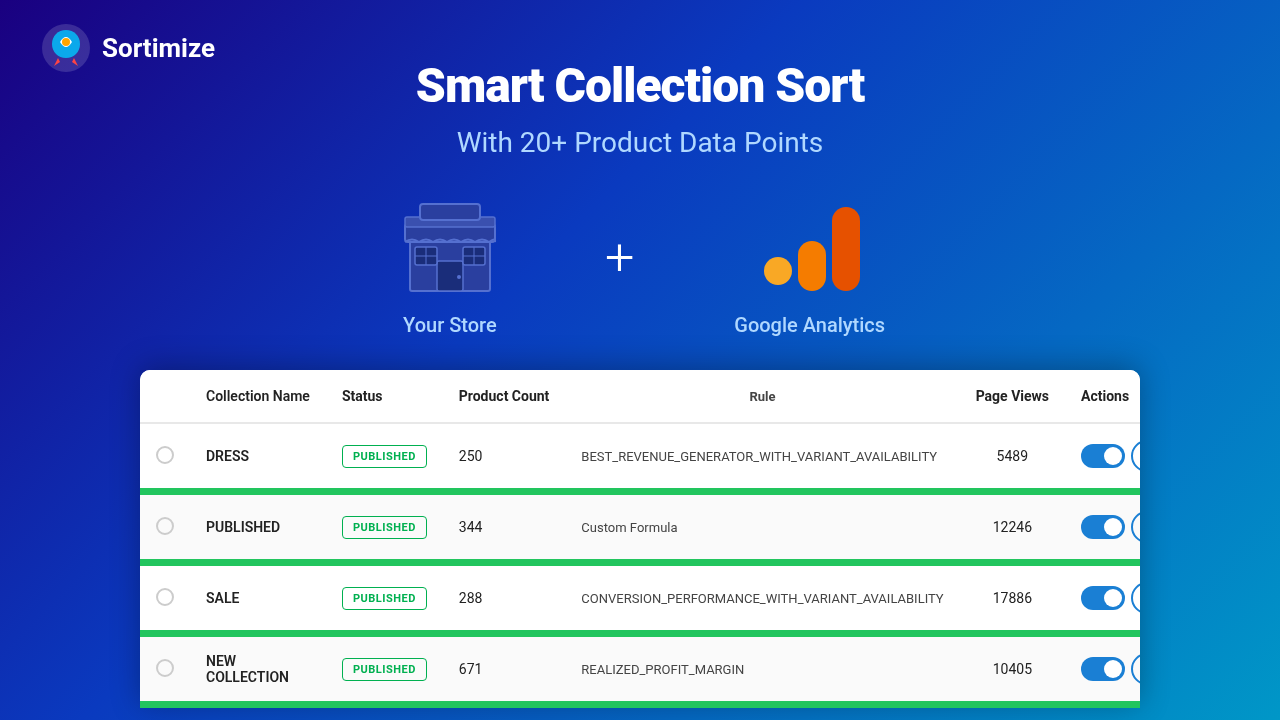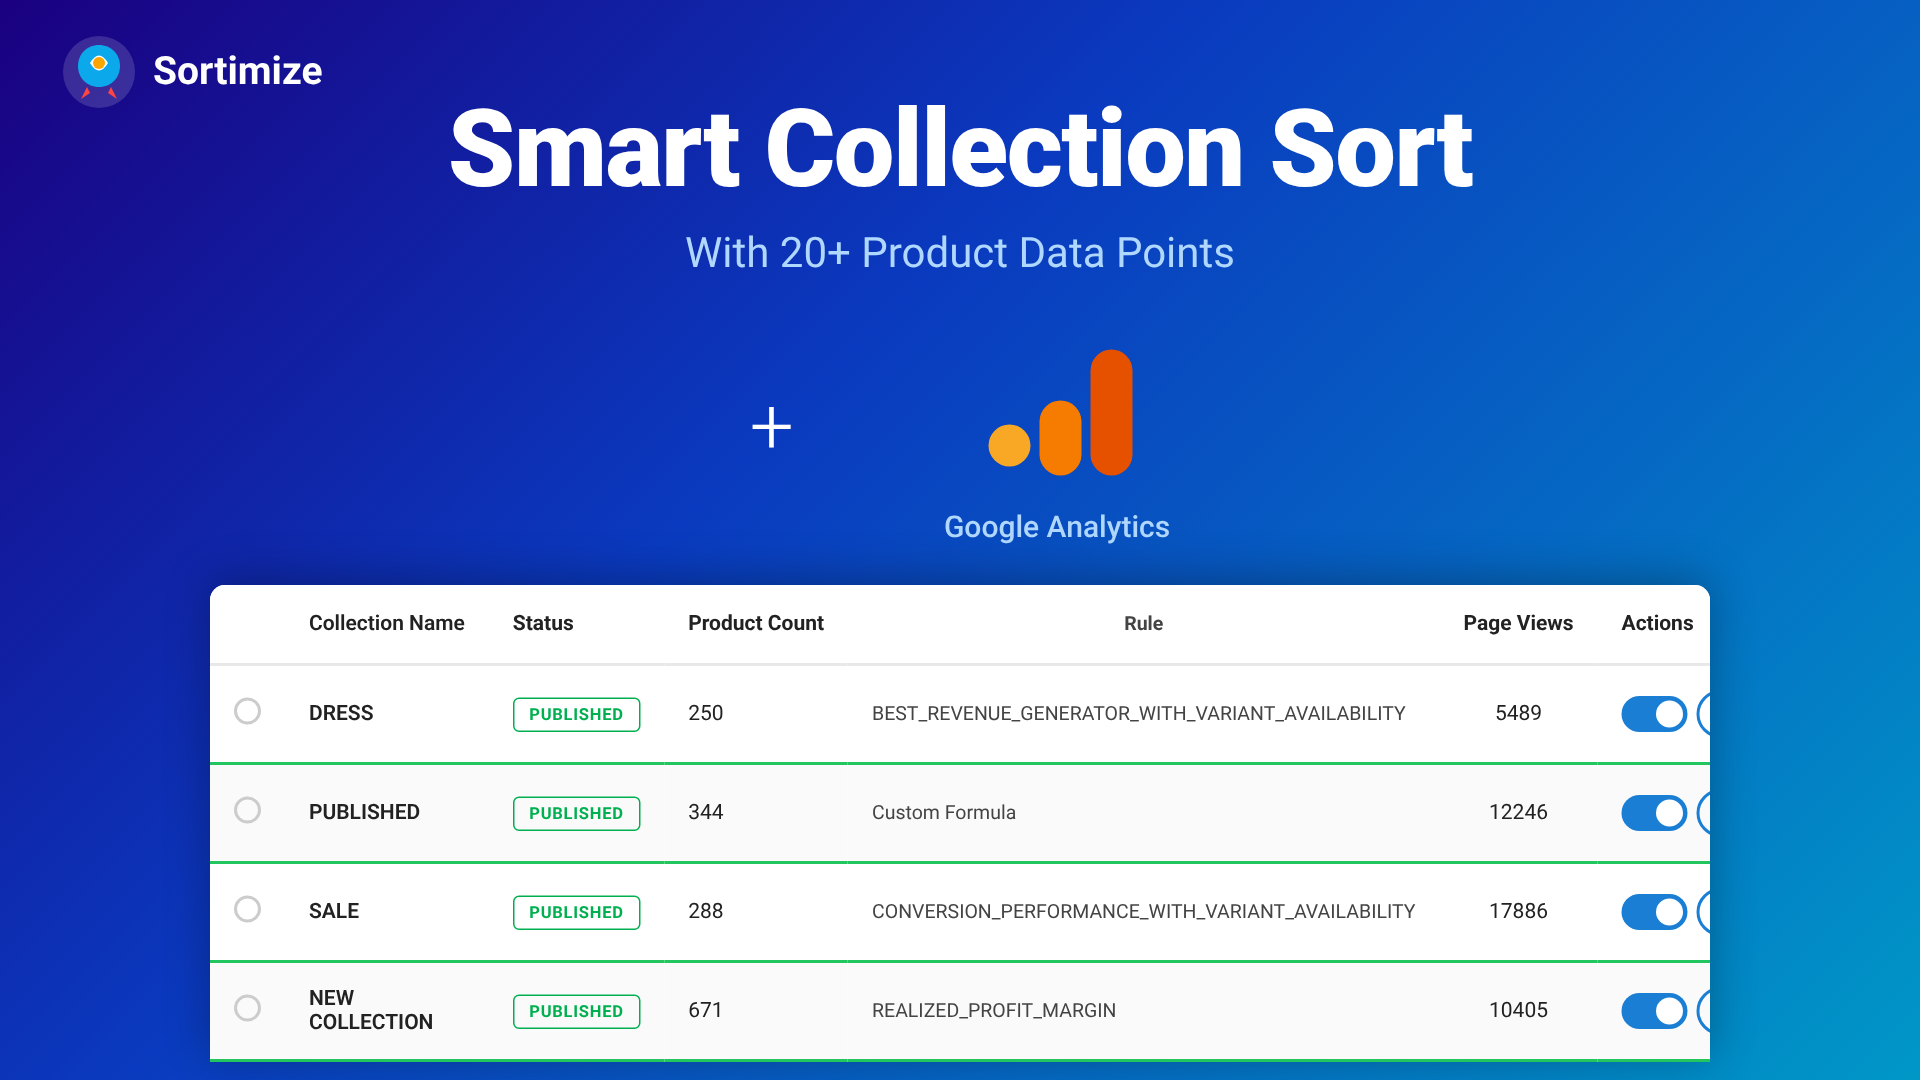--- a/index.html
+++ b/index.html
@@ -31,21 +31,21 @@
       font-weight: 700;
     }
 
     
     .hero-section {
       text-align: center;
       padding-top: 60px;
     }
     .hero-title {
       color: #fff;
-      font-size: 72px;
+      font-size: 48px;
       font-weight: 900;
       letter-spacing: -1px;
       line-height: 1.1;
     }
     .hero-subtitle {
       color: #b0d8ff;
       font-size: 28px;
       font-weight: 400;
       margin-top: 13px;
     }
@@ -101,21 +101,21 @@
     }
     thead th {
       padding: 18px 16px;
       text-align: left;
       font-size: 14px;
       font-weight: 700;
       color: #222;
       white-space: nowrap;
     }
     tbody tr {
-      border-bottom: 2px solid #22c55e;
+      border-bottom: 7px solid #22c55e;
       background: #fff;
     }
     tbody tr:nth-child(even) {
       background: #fafafa;
     }
     tbody td {
       padding: 16px 16px;
       font-size: 14px;
       color: #222;
       vertical-align: middle;
@@ -209,20 +209,47 @@
   </svg>
   <span class="logo-text">Sortimize</span>
 </div>
 
 <div class="hero-section">
   <h1 class="hero-title">Smart Collection Sort</h1>
   <p class="hero-subtitle">With 20+ Product Data Points</p>
 
   <div class="icons-row">
 
+    <div class="icon-block">
+      <svg class="store-svg" viewBox="0 0 110 110" xmlns="http://www.w3.org/2000/svg">
+
+        <rect x="15" y="50" width="80" height="52" rx="2" fill="#2a3f9f" stroke="#5570d0" stroke-width="2"></rect>
+
+        <rect x="10" y="35" width="90" height="18" rx="3" fill="#2a3f9f" stroke="#5570d0" stroke-width="2"></rect>
+
+        <path d="M10 53 Q17 48 24 53 Q31 48 38 53 Q45 48 52 53 Q59 48 66 53 Q73 48 80 53 Q87 48 94 53 Q101 48 100 53" fill="none" stroke="#5570d0" stroke-width="2"></path>
+
+        <rect x="42" y="72" width="26" height="30" rx="2" fill="#1a2d7a" stroke="#5570d0" stroke-width="1.5"></rect>
+
+        <rect x="20" y="58" width="22" height="18" rx="2" fill="#1a2d7a" stroke="#5570d0" stroke-width="1.5"></rect>
+        <rect x="68" y="58" width="22" height="18" rx="2" fill="#1a2d7a" stroke="#5570d0" stroke-width="1.5"></rect>
+
+        <line x1="31" y1="58" x2="31" y2="76" stroke="#5570d0" stroke-width="1"></line>
+        <line x1="20" y1="67" x2="42" y2="67" stroke="#5570d0" stroke-width="1"></line>
+        <line x1="79" y1="58" x2="79" y2="76" stroke="#5570d0" stroke-width="1"></line>
+        <line x1="68" y1="67" x2="90" y2="67" stroke="#5570d0" stroke-width="1"></line>
+
+        <circle cx="64" cy="88" r="2" fill="#5570d0"></circle>
+
+        <rect x="10" y="28" width="90" height="10" rx="2" fill="#3a50af" stroke="#5570d0" stroke-width="1.5"></rect>
+
+        <rect x="25" y="15" width="60" height="16" rx="3" fill="#2a3f9f" stroke="#5570d0" stroke-width="2"></rect>
+      </svg>
+      <span class="icon-block-label">Your Store</span>
+    </div>
 
     <div class="plus-symbol">+</div>
 
     <div class="icon-block">
       <svg class="analytics-svg" viewBox="0 0 120 110" xmlns="http://www.w3.org/2000/svg">
 
         <circle cx="28" cy="82" r="14" fill="#f9a825"></circle>
 
         <rect x="48" y="52" width="28" height="50" rx="14" fill="#f57c00"></rect>
 

